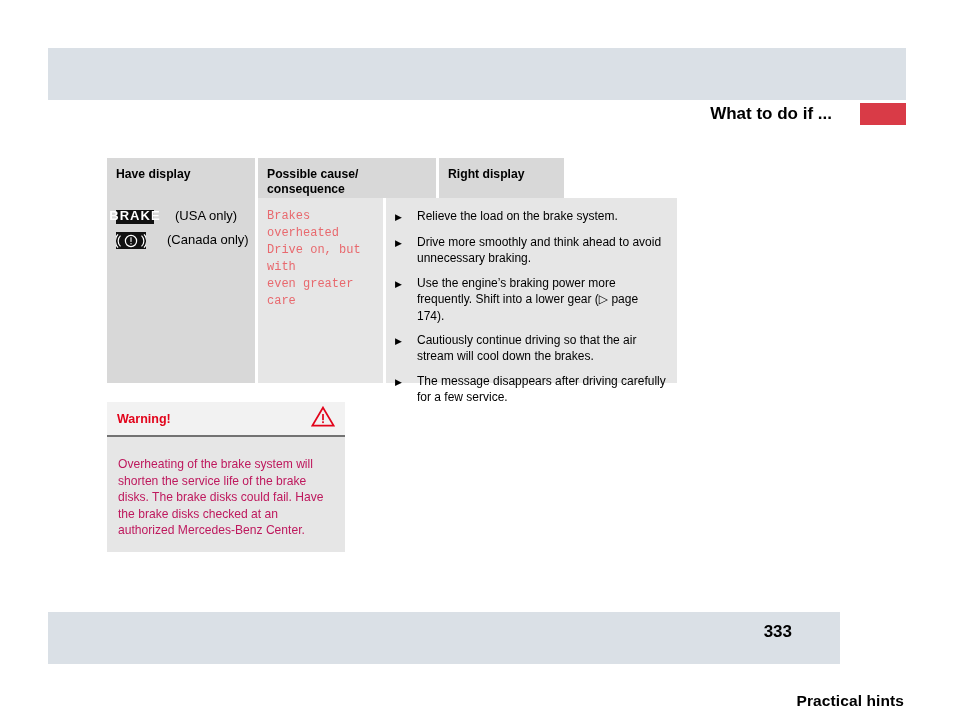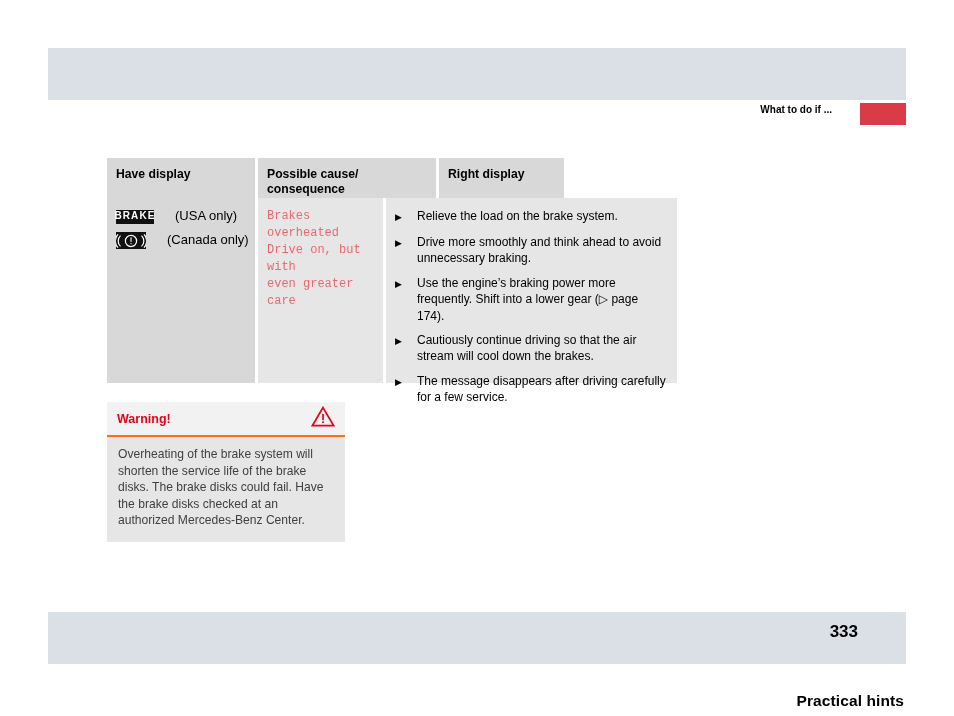--- a/index.html
+++ b/index.html
@@ -38,21 +38,21 @@
     position: absolute;
     left: 48px;
     top: 103px;
     width: 858px;
     height: 22px;
   }
   .subheader-title {
     position: absolute;
     right: 74px;
     top: 1px;
-    font-size: 10px;
+    font-size: 17px;
     font-weight: bold;
     color: #000000;
   }
   .subheader-marker {
     position: absolute;
     left: 812px;
     top: 0px;
     width: 46px;
     height: 22px;
     background: #d93b47;
@@ -109,21 +109,21 @@
   .display-line .variant {
     margin-left: 21px;
     font-size: 13px;
     white-space: nowrap;
   }
   .tell-brake {
     width: 38px;
     height: 14px;
     background: #111111;
     color: #ffffff;
-    font-size: 10px;
+    font-size: 13px;
     font-weight: bold;
     letter-spacing: 1.1px;
     display: flex;
     align-items: center;
     justify-content: center;
     font-family: "Liberation Sans", sans-serif;
   }
   .tell-circle {
     width: 38px;
     height: 17px;
@@ -164,44 +164,44 @@
     position: absolute;
     left: 107px;
     top: 402px;
     width: 238px;
     background: #e6e6e6;
   }
   .warning-head {
     position: relative;
     background: #f2f2f2;
     height: 33px;
-    border-bottom: 2px solid #f97316;
+    border-bottom: 2px solid #737373;
     padding: 0 10px 0 10px;
     display: flex;
     align-items: center;
     justify-content: space-between;
   }
   .warning-title {
     font-size: 12.5px;
     font-weight: bold;
     color: #e2041b;
   }
   .warning-body {
-    padding: 9px 11px 13px 11px;
+    padding: 19px 11px 13px 11px;
     font-size: 12.1px;
     line-height: 16.5px;
-    color: #404040;
+    color: #be185d;
   }
 
   
   .footer-bar {
     position: absolute;
     left: 48px;
     top: 612px;
-    width: 858px;
+    width: 792px;
     height: 52px;
     background: #dae0e6;
   }
   .footer-page {
     position: absolute;
     right: 48px;
     top: 10px;
     font-size: 17px;
     font-weight: bold;
     color: #000;

